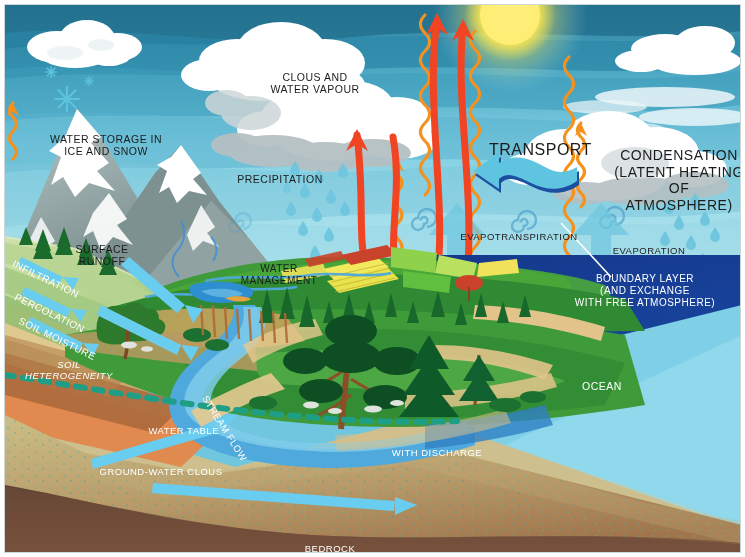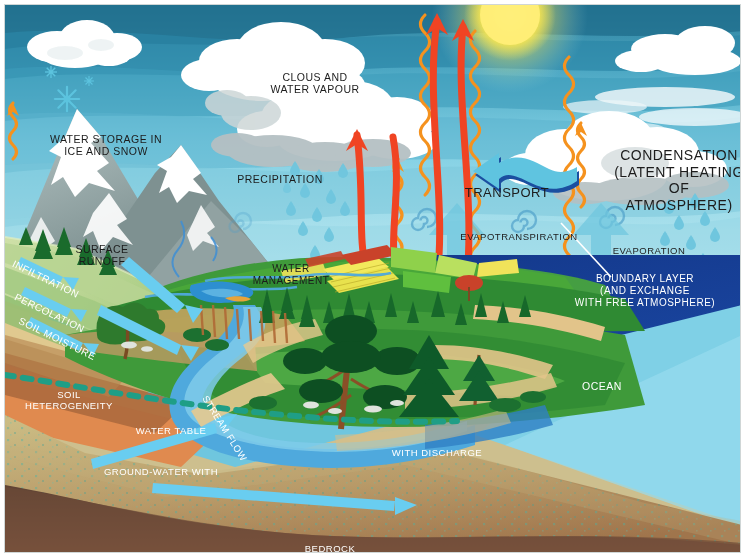--- a/index.html
+++ b/index.html
@@ -553,39 +553,39 @@
         <path d="M556 218 L606 272" stroke="#ffffff" stroke-width="1.6" fill="none"></path>
       </g>
 
     </svg>
 
     <div class="lbl lbl-dark lbl-c" style="left:16px;  top:128px; width:170px; font-size:10.5px;">WATER STORAGE IN
 ICE AND SNOW</div>
     <div class="lbl lbl-dark lbl-c" style="left:240px; top:66px;  width:140px; font-size:10.5px;">CLOUS AND
 WATER VAPOUR</div>
     <div class="lbl lbl-dark lbl-c" style="left:215px; top:168px; width:120px; font-size:10.5px;">PRECIPITATION</div>
-    <div class="lbl lbl-dark lbl-c" style="left:454px; top:136px; width:96px;  font-size:13px;margin-top:44px;">TRANSPORT</div>
+    <div class="lbl lbl-dark lbl-c" style="left:484px; top:136px; width:96px;  font-size:16px;">TRANSPORT</div>
     <div class="lbl lbl-dark lbl-c" style="left:609px; top:142px; width:130px; font-size:14px;">CONDENSATION
 (LATENT HEATING
 OF ATMOSPHERE)</div>
     <div class="lbl lbl-dark lbl-c" style="left:446px; top:226px; width:136px; font-size:9.5px;">EVAPOTRANSPIRATION</div>
     <div class="lbl lbl-dark lbl-c" style="left:596px; top:240px; width:96px;  font-size:9.5px;">EVAPORATION</div>
     <div class="lbl lbl-white lbl-c" style="left:560px; top:268px; width:160px; font-size:10px;">BOUNDARY LAYER
 (AND EXCHANGE
 WITH FREE ATMOSPHERE)</div>
     <div class="lbl lbl-white lbl-c" style="left:562px; top:375px; width:70px;  font-size:10.5px;">OCEAN</div>
-    <div class="lbl lbl-dark lbl-c" style="left:234px; top:258px; width:104px; font-size:10px;">WATER
+    <div class="lbl lbl-dark lbl-c" style="left:222px; top:258px; width:104px; font-size:10px;">WATER
 MANAGEMENT</div>
     <div class="lbl lbl-dark lbl-c" style="left:58px;  top:238px; width:78px;  font-size:10.5px;">SURFACE
 RUNOFF</div>
     <div class="lbl lbl-white lbl-c" style="left:0px;   top:248px; width:96px;  font-size:10px; transform:rotate(26deg); transform-origin:left top;">INFILTRATION</div>
     <div class="lbl lbl-white lbl-c" style="left:4px;   top:282px; width:96px;  font-size:10px; transform:rotate(26deg); transform-origin:left top;">PERCOLATION</div>
     <div class="lbl lbl-white lbl-c" style="left:8px;   top:306px; width:104px; font-size:10px; transform:rotate(26deg); transform-origin:left top;">SOIL MOISTURE</div>
-    <div class="lbl lbl-white lbl-c" style="left:12px;  top:384px; width:104px; font-size:9.5px;">SOIL
+    <div class="lbl lbl-white lbl-c" style="left:12px;  top:354px; width:104px; font-size:9.5px;font-style:italic;">SOIL
 HETEROGENEITY</div>
-    <div class="lbl lbl-white lbl-c" style="left:118px; top:420px; width:96px;  font-size:9.5px;">WATER TABLE</div>
-    <div class="lbl lbl-white lbl-c" style="left:86px;  top:461px; width:140px; font-size:9.5px;">GROUND-WATER WITH</div>
+    <div class="lbl lbl-white lbl-c" style="left:118px; top:420px; width:96px;  font-size:9.5px;text-align:right;">WATER TABLE</div>
+    <div class="lbl lbl-white lbl-c" style="left:86px;  top:461px; width:140px; font-size:9.5px;">GROUND-WATER CLOUS</div>
     <div class="lbl lbl-white lbl-c" style="left:198px; top:378px; width:100px; font-size:9.5px; transform:rotate(58deg); transform-origin:left top;">STREAM FLOW</div>
     <div class="lbl lbl-white lbl-c" style="left:372px; top:442px; width:120px; font-size:9.5px;">WITH DISCHARGE</div>
     <div class="lbl lbl-white lbl-c" style="left:285px; top:538px; width:80px;  font-size:9.5px;">BEDROCK</div>
 
   </div>
 </div>
 
 </body></html>

